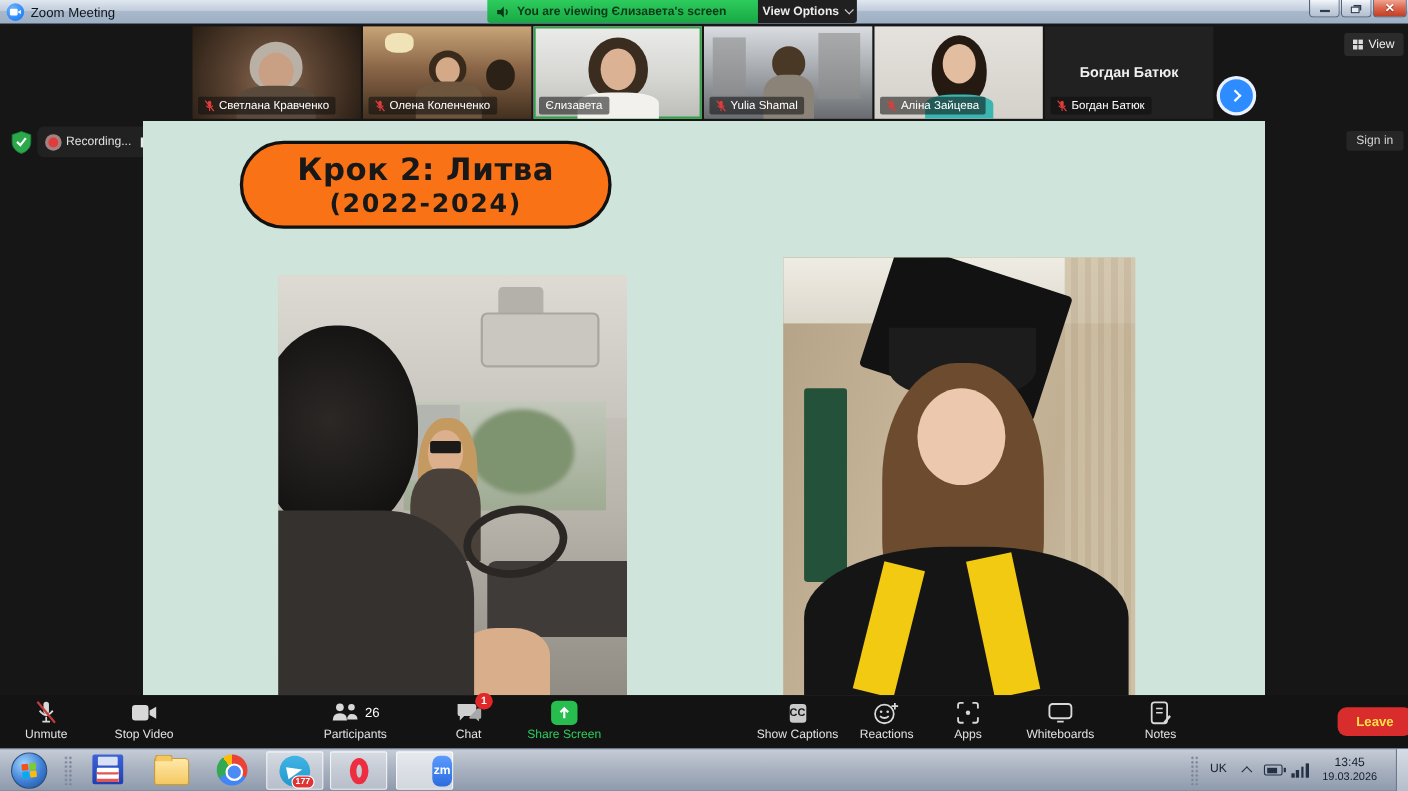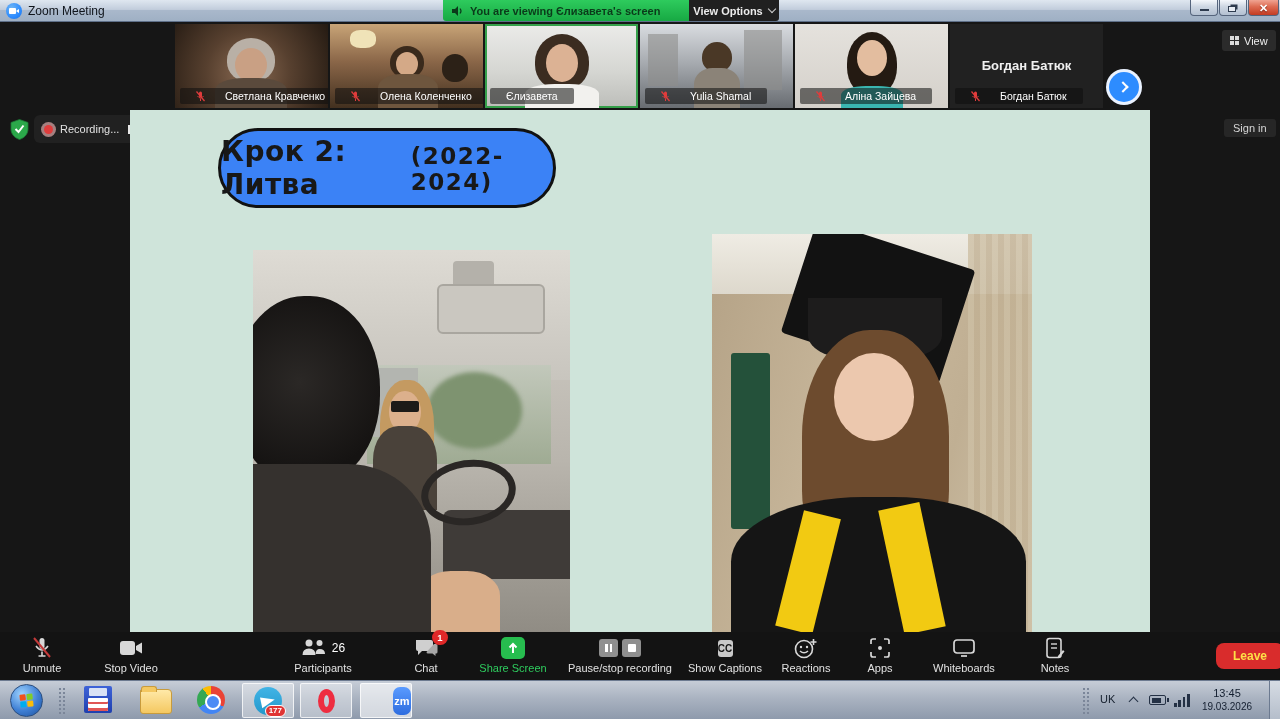--- a/index.html
+++ b/index.html
@@ -28,22 +28,22 @@
   .glyph-min { width:9px; height:2px; background:#2e3b4e; margin-top:4px; }
   .glyph-max { width:8px; height:6px; border:1.5px solid #2e3b4e; background:#e8edf4; box-shadow:2px -2px 0 -0.5px #2e3b4e; margin:2px 2px 0 0; }
   .glyph-close { color:#fff; font-size:11px; font-weight:bold; line-height:14px; text-shadow:0 1px 1px #7a1f10; }
 
   
   .meeting { position:absolute; left:0; top:22px; width:1280px; height:658px; background:#161616; }
 
   
   .tile { position:absolute; top:2px; height:84px; width:153px; background:#222; overflow:hidden; }
   .tile.active { box-shadow:inset 0 0 0 2px #35a04a; }
-  .tile-label { position:absolute; left:5px; bottom:4px; display:flex; align-items:center; gap:20px;
-    background:rgba(15,15,15,0.55); color:#fff; font-size:10.5px; padding:2px 16px; border-radius:2px; white-space:nowrap; }
+  .tile-label { position:absolute; left:5px; bottom:4px; display:flex; align-items:center; gap:4px;
+    background:rgba(15,15,15,0.55); color:#fff; font-size:10.5px; padding:2px 6px; border-radius:2px; white-space:nowrap; }
   .center-name { position:absolute; width:100%; top:34px; text-align:center; color:#f0f0f0; font-size:13px; font-weight:bold; }
   .t1 { background:radial-gradient(circle at 48% 58%, #8a6a52 0%, #57402f 45%, #241a12 100%); }
   .t2 { background:linear-gradient(180deg,#c8a477 0%,#8a6648 45%,#42301f 100%); }
   .t3 { background:linear-gradient(180deg,#ebebe9 0%,#d6d7d3 55%,#bcbdb9 100%); }
   .t4 { background:linear-gradient(180deg,#d9dce0 0%,#a8acb1 45%,#686c71 100%); }
   .t5 { background:linear-gradient(180deg,#e5e2dd 0%,#d4d0ca 100%); }
   .t6 { background:#212121; }
   .ph-hair { position:absolute; border-radius:50% 50% 45% 45%; }
   .ph-face { position:absolute; border-radius:50%; }
   .ph-body { position:absolute; border-radius:40% 40% 0 0; }
@@ -66,22 +66,22 @@
   .rec-text { color:#e2e2e2; font-size:11px; white-space:nowrap; }
   .rec-pause { display:flex; gap:2.5px; margin-left:2px; cursor:pointer; }
   .rec-pause i { display:block; width:2.5px; height:9px; background:#e8e8e8; }
   .rec-stop { width:9px; height:9px; background:#e8e8e8; border-radius:1.5px; cursor:pointer; }
 
   .signin { position:absolute; left:1224px; top:97px; background:#262626; color:#d6d6d6; font-size:11px;
     padding:3px 9px; border-radius:3px; cursor:pointer; }
 
   
   .slide { position:absolute; left:130px; top:88px; width:1020px; height:522px; background:#cfe4da; overflow:hidden; }
-  .slide-pill { position:absolute; left:88px; top:18px; width:338px; height:80px; background:#3b82f6;
-    border:3.5px solid #111; border-radius:44px; display:flex; flex-direction:row; align-items:center; justify-content:center;
+  .slide-pill { position:absolute; left:88px; top:18px; width:338px; height:80px; background:#f97316;
+    border:3.5px solid #111; border-radius:44px; display:flex; flex-direction:column; align-items:center; justify-content:center;
     font-family:"DejaVu Sans", sans-serif; color:#181818; }
   .slide-t1 { font-size:28px; font-weight:bold; letter-spacing:0.5px; }
   .slide-t2 { font-size:23px; font-weight:bold; letter-spacing:1.5px; margin-top:2px; }
 
   .photo { position:absolute; overflow:hidden; }
   .photo-car { left:123px; top:140px; width:317px; height:382px; background:linear-gradient(180deg,#d6d2cb 0%,#b9b5ad 55%,#908c84 100%); }
   .car-ceiling { position:absolute; left:0; top:0; width:100%; height:34%; background:linear-gradient(180deg,#dedbd4,#c8c5be); }
   .car-visor { position:absolute; right:8%; top:9%; width:34%; height:13%; background:#cac7c0; border:2px solid #a9a69f; border-radius:6px; }
   .car-console { position:absolute; right:24%; top:3%; width:13%; height:7%; background:#b4b1aa; border-radius:4px; }
   .car-window { position:absolute; left:36%; top:30%; width:58%; height:26%; background:linear-gradient(180deg,#c2c8bb,#9fab93); }
@@ -408,32 +408,20 @@
       <div class="tb-ico">
         <div class="share-ico">
           <svg width="12" height="12" viewBox="0 0 12 12">
               <path d="M6 11 V2 M2.5 5.5 L6 2 L9.5 5.5" stroke="#fff" stroke-width="2" fill="none"></path>
             </svg>
         </div>
       </div>
       <span class="share-label">Share Screen</span>
     </div>
 
-    <div class="tb-item" style="left:562px;width:116px;">
-      <div class="tb-ico" style="gap:4px;">
-        <span class="sq-btn">
-            <i></i>
-            <i></i>
-          </span>
-        <span class="sq-btn">
-            <b></b>
-          </span>
-      </div>
-      <span>Pause/stop recording</span>
-    </div>
 
     <div class="tb-item" style="left:680px;width:90px;">
       <div class="tb-ico">
         <span class="cc-box">CC</span>
       </div>
       <span>Show Captions</span>
     </div>
 
     <div class="tb-item" style="left:772px;width:68px;">
       <div class="tb-ico">

